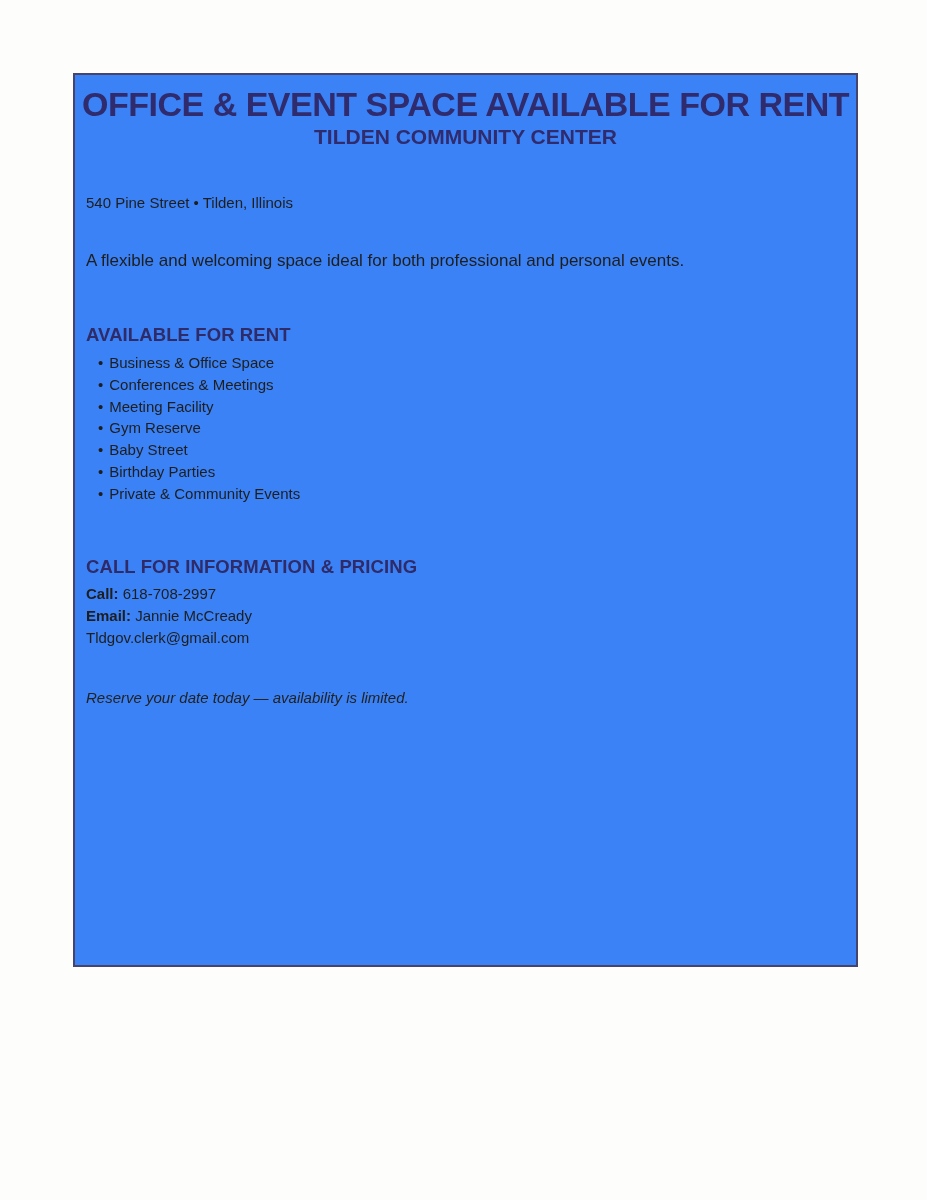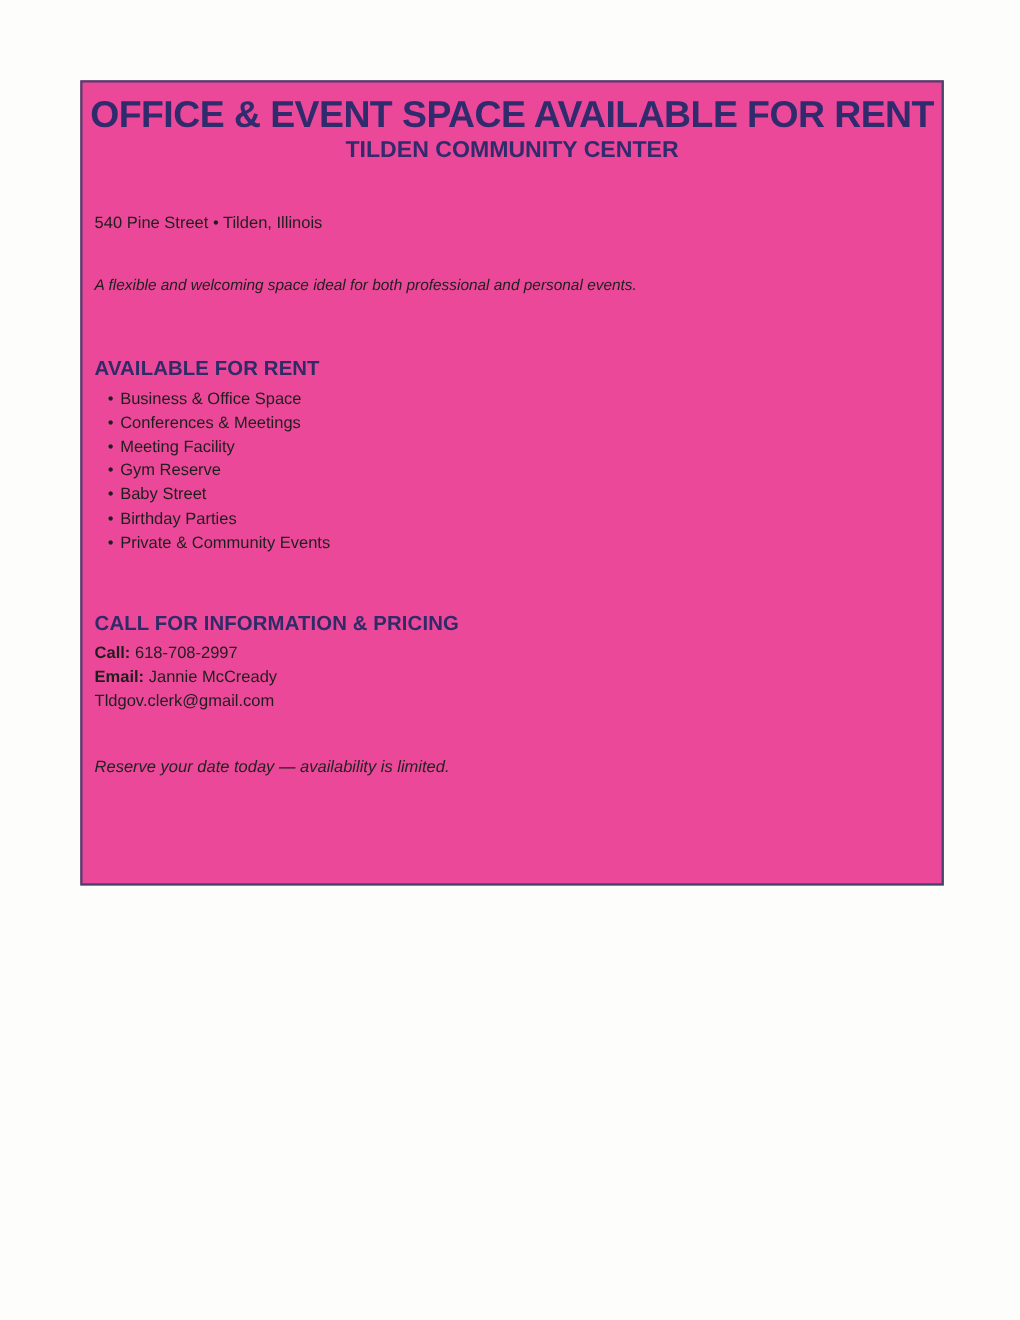--- a/index.html
+++ b/index.html
@@ -13,23 +13,23 @@
     background: #fdfdfc;
     font-family: "Liberation Sans", sans-serif;
     color: #1e1e1e;
     overflow: hidden;
   }
   .doc-frame {
     position: absolute;
     left: 73px;
     top: 73px;
     width: 785px;
-    height: 732px;
+    height: 894px;
     border: 2px solid #45446c;
-    background: #ec4899;
+    background: #3b82f6;
     box-sizing: border-box;
   }
   .abs { position: absolute; }
   .doc-title {
     top: 10px;
     left: 0;
     width: 100%;
     text-align: center;
     font-size: 34px;
     font-weight: bold;
@@ -46,22 +46,21 @@
     color: #2f2b6d;
   }
   .doc-address {
     top: 119px;
     left: 11px;
     font-size: 15px;
   }
   .doc-intro {
     top: 176px;
     left: 11px;
-    font-size: 14px;
-    font-style: italic;
+    font-size: 17px;
   }
   .section-heading {
     font-size: 18.5px;
     font-weight: bold;
     color: #2e2b68;
     letter-spacing: 0.1px;
   }
   .heading-rent {
     top: 249px;
     left: 11px;

